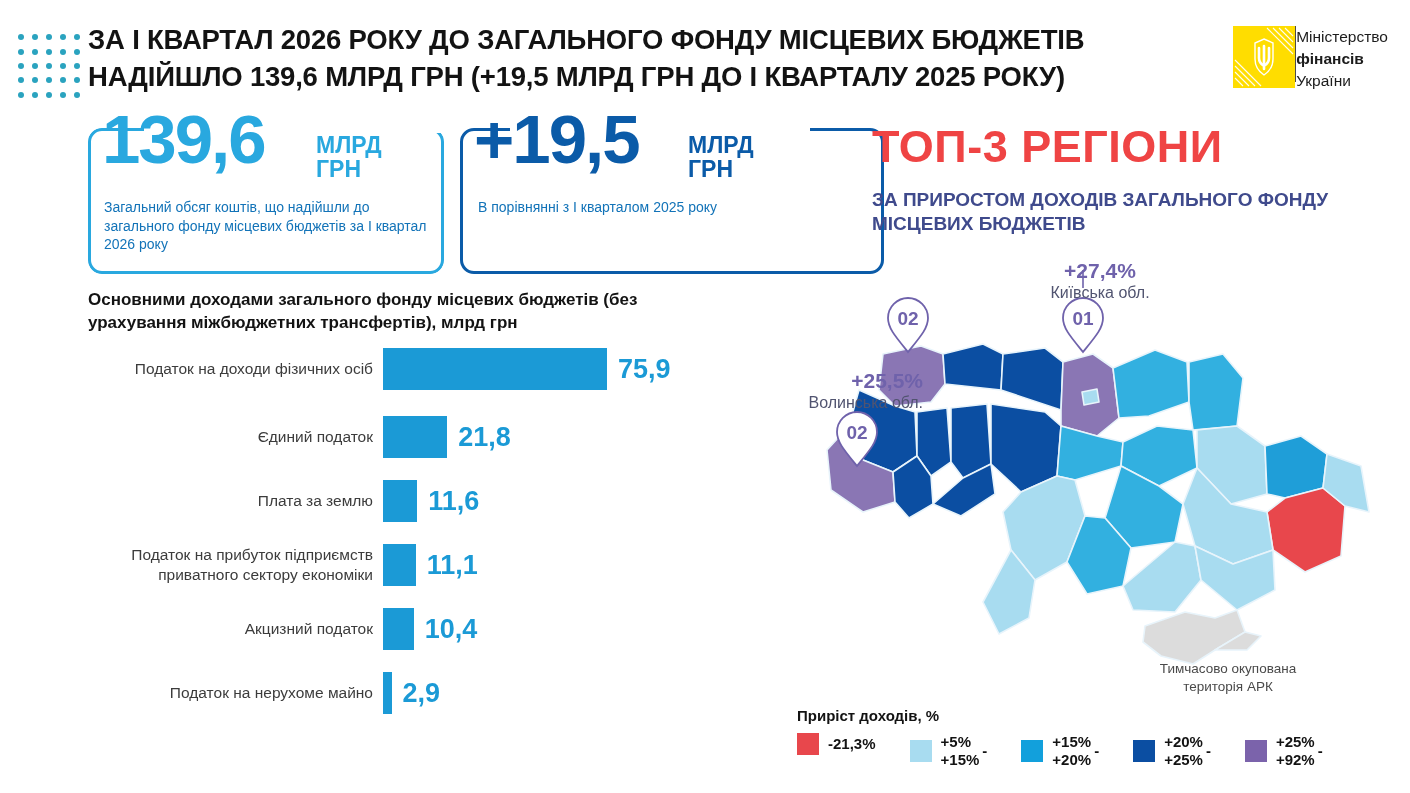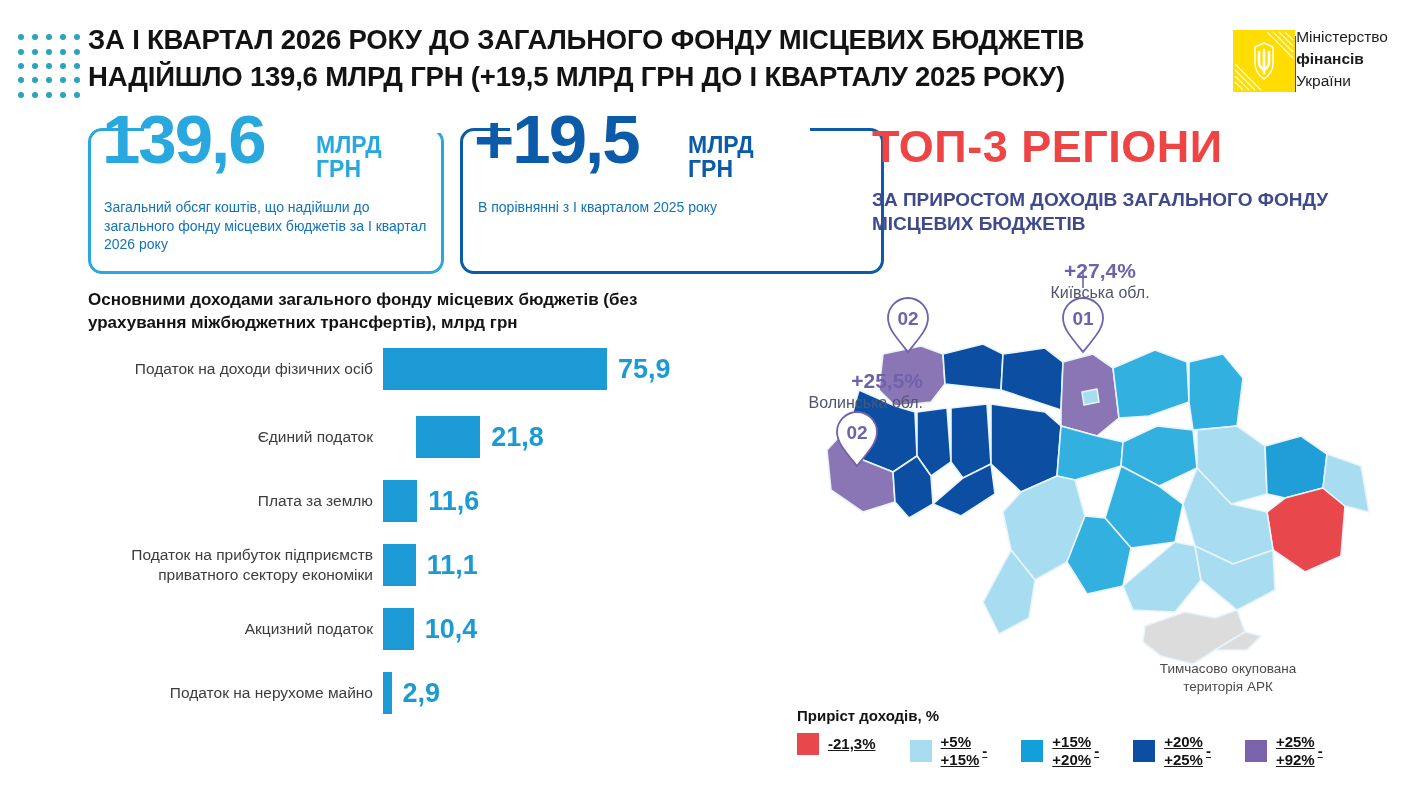--- a/index.html
+++ b/index.html
@@ -15,21 +15,21 @@
 
   
   .dotgrid{position:absolute;left:14px;top:30px;width:70px;height:72px;
     display:grid;grid-template-columns:repeat(5,1fr);grid-template-rows:repeat(5,1fr);}
   .dotgrid i{width:6px;height:6px;border-radius:50%;background:#2aa3bf;justify-self:center;align-self:center;}
 
   .headline{position:absolute;left:88px;top:22px;width:1080px;
     font-size:27.5px;font-weight:bold;line-height:1.34;letter-spacing:-0.2px;
     color:#131313;text-transform:uppercase;}
 
-  .logo{position:absolute;right:22px;top:26px;display:flex;align-items:flex-end;margin-left:33px;}
+  .logo{position:absolute;right:22px;top:26px;display:flex;align-items:flex-start;margin-left:33px;}
   .logo-mark{width:62px;height:62px;background:#ffdd00;position:relative;overflow:hidden;}
   .logo-sep{width:1px;height:56px;background:#4b4b4b;}
   .logo-text{font-size:15.5px;line-height:1.42;color:#1c1c1c;}
   .logo-text b{font-weight:bold;}
 
   
   .card{position:absolute;box-sizing:border-box;}
   .card .brk{position:absolute;inset:0;border-radius:14px;}
   .card-1{left:88px;top:128px;width:356px;height:146px;}
   .card-2{left:460px;top:128px;width:424px;height:146px;}
@@ -83,21 +83,21 @@
   .lab-volyn{left:748px;top:368px;width:175px;text-align:right;}
   .lab-zakarp{left:752px;top:530px;width:190px;}
 
   .crimea-note{position:absolute;left:1118px;top:660px;width:220px;text-align:center;
     font-size:13.5px;line-height:1.3;color:#4a4a4a;}
 
   
   .legend{position:absolute;left:797px;top:707px;width:600px;}
   .legend-title{font-size:15px;font-weight:bold;color:#131313;margin-bottom:9px;}
   .legend-items{display:flex;align-items:flex-start;gap:34px;}
-  .lg{display:flex;align-items:center;gap:9px;text-decoration:underline;}
+  .lg{display:flex;align-items:center;gap:9px;}
   .lg .sw{width:22px;height:22px;flex:none;}
   .lg .txt{font-size:15px;font-weight:bold;color:#131313;line-height:1.18;white-space:nowrap;}
   .lg .rng{display:flex;align-items:center;gap:3px;}
   .lg .rng .two{display:flex;flex-direction:column;}
   .lg .dash{font-size:15px;font-weight:bold;color:#131313;}
 </style>
 </head>
 <body>
 
 <div class="page">
@@ -182,21 +182,21 @@
 
   <div class="chart-title">Основними доходами загального фонду місцевих бюджетів (без урахування міжбюджетних трансфертів), млрд грн</div>
   <div class="bars" id="bars">
       <div class="bar-row">
         <div class="bar-label">Податок на доходи фізичних осіб</div>
         <div class="bar-wrap">
           <div class="bar" style="width: 224px; background: rgb(27, 154, 214);"></div>
           <div class="bar-val" style="color: rgb(27, 154, 214);">75,9</div>
         </div>
       </div>
-      <div class="bar-row" style="margin-top: 26px; gap: 33px;">
+      <div class="bar-row" style="margin-top: 26px;">
         <div class="bar-label">Єдиний податок</div>
         <div class="bar-wrap">
           <div class="bar" style="width: 64.3373px; background: rgb(27, 154, 214);"></div>
           <div class="bar-val" style="color: rgb(27, 154, 214);">21,8</div>
         </div>
       </div>
       <div class="bar-row" style="margin-top: 22px;">
         <div class="bar-label">Плата за землю</div>
         <div class="bar-wrap">
           <div class="bar" style="width: 34.2345px; background: rgb(27, 154, 214);"></div>

